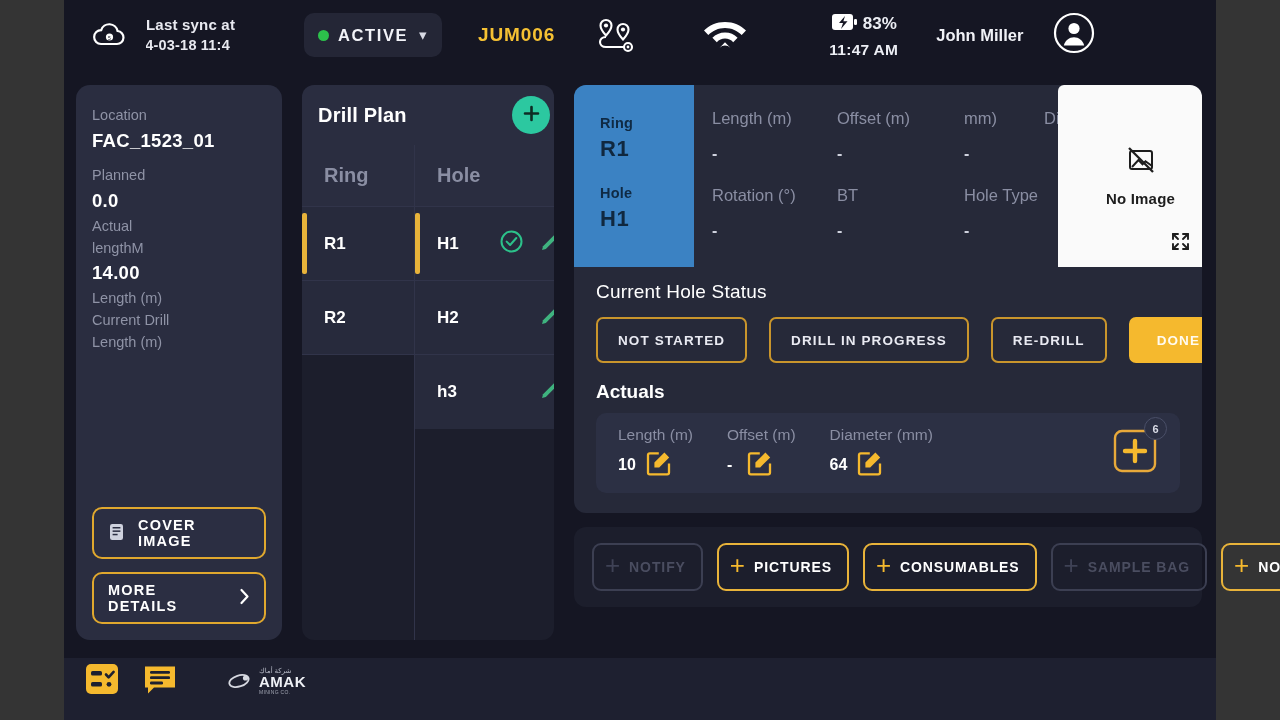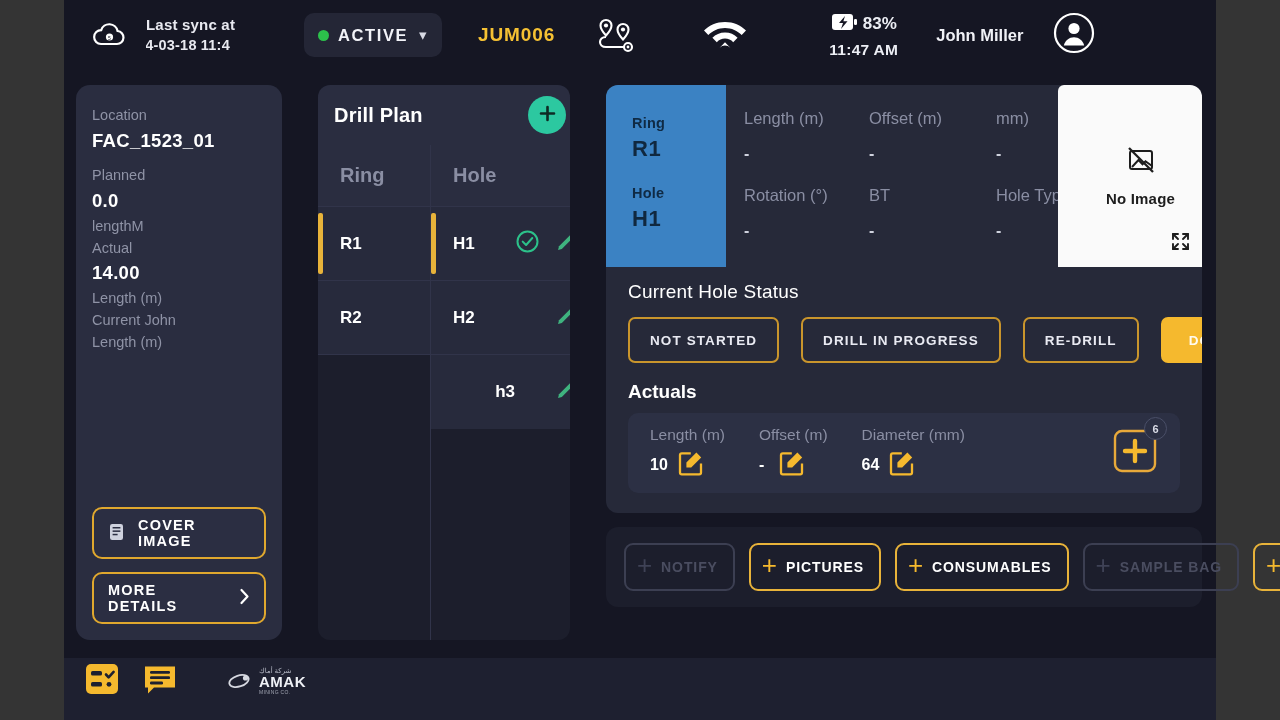--- a/index.html
+++ b/index.html
@@ -46,21 +46,21 @@
   .hdr-icon { margin-left: 40px; display:flex; align-items:center; justify-content:center;}
   .hdr-wifi { margin-left: 64px; }
   .batt-block { margin-left: 82px; text-align: center; color: #eceef4; }
   .batt-top { display: flex; align-items: center; gap: 6px; justify-content: center; }
   .batt-pct { font-size: 17px; font-weight: 700; }
   .batt-time { font-size: 15.5px; font-weight: 600; margin-top: 5px; letter-spacing: .3px;}
   .user-name { margin-left: 38px; color: #f0f1f6; font-size: 16.5px; font-weight: 600; }
   .avatar-ic { margin-left: 28px; }
 
   
-  .body-area { flex: 1; display: flex; padding: 0 14px 0 12px; gap: 36px; min-height: 0; }
+  .body-area { flex: 1; display: flex; padding: 0 14px 0 12px; gap: 20px; min-height: 0; }
 
   
   .info-card {
     width: 206px; flex: 0 0 206px;
     background: #2a2d40; border-radius: 14px;
     margin: 15px 0 18px 0;
     padding: 20px 16px 16px 16px;
     display: flex; flex-direction: column;
   }
   .inf-label { color: #8f93a6; font-size: 14.5px; font-weight: 500; line-height: 1.5; }
@@ -101,21 +101,21 @@
   }
   .dcell.hdr { height: 62px; color: #8a8ea3; font-weight: 600; font-size: 20px; background: #2a2d40; }
   .dcell.sel::before {
     content: ""; position: absolute; left: 0; top: 6px; bottom: 6px;
     width: 5px; background: #E8B33A; border-radius: 2px;
   }
   .dcell.blank { background: #1c1e2c; border-bottom: none; }
   .dcell.hole-row { justify-content: flex-start; gap: 0; padding-right: 16px; }
   .hole-name { width: 62px; }
   .row-icons { margin-left: auto; display: flex; align-items: center; gap: 16px; }
-  .drill-grid .dcol.hole .dcell:last-child { border-bottom: none; text-align: right; }
+  .drill-grid .dcol.hole .dcell:last-child { border-bottom: none; }
 
   
   .main-col { flex: 1; display: flex; flex-direction: column; min-width: 0; margin: 15px 0 18px 0; }
   .detail-card {
     background: #262939; border-radius: 12px;
     display: flex; flex-direction: column; overflow: hidden;
   }
   .detail-top { display: flex; height: 182px; }
   .ring-hole-box {
     width: 120px; flex: 0 0 120px; background: #3B82C3;
@@ -273,25 +273,25 @@
   </div>
 
   <div class="body-area">
 
     <div class="info-card">
       <div class="inf-label">Location</div>
       <div class="inf-value">FAC_1523_01</div>
       <div class="inf-gap"></div>
       <div class="inf-label">Planned</div>
       <div class="inf-value">0.0</div>
+      <div class="inf-label">Actual</div>
       <div class="inf-label">lengthM</div>
-      <div class="inf-label">Actual</div>
       <div class="inf-value">14.00</div>
       <div class="inf-label">Length (m)</div>
-      <div class="inf-label">Current John</div>
+      <div class="inf-label">Current Drill</div>
       <div class="inf-label">Length (m)</div>
       <div class="inf-spacer"></div>
       <div class="btn-outline">
         <span>
           <svg width="19" height="20" viewBox="0 0 19 20" fill="none" stroke="#cfd2de" stroke-width="1.7">
               <rect x="2" y="2" width="13" height="16" rx="2.2" fill="#cfd2de" stroke="none"></rect>
               <rect x="4.6" y="5" width="7.8" height="1.5" fill="#2b2e42" stroke="none"></rect>
               <rect x="4.6" y="8.4" width="7.8" height="1.5" fill="#2b2e42" stroke="none"></rect>
               <rect x="4.6" y="11.8" width="5" height="1.5" fill="#2b2e42" stroke="none"></rect>
             </svg>

